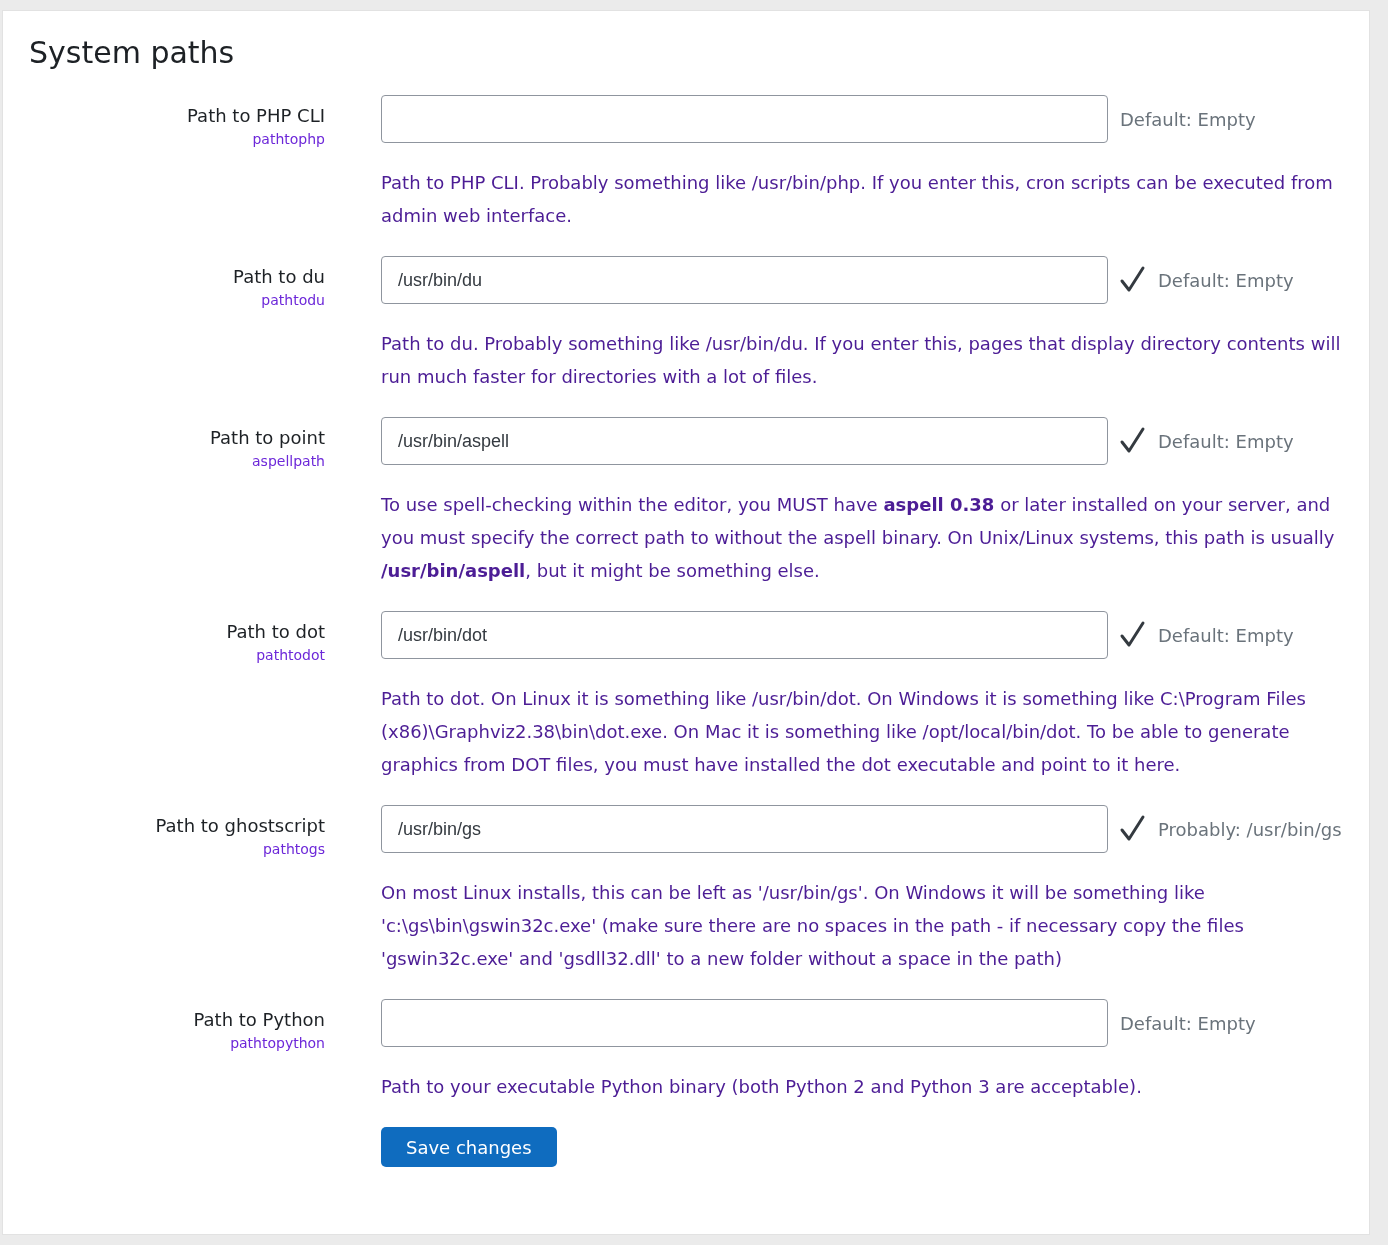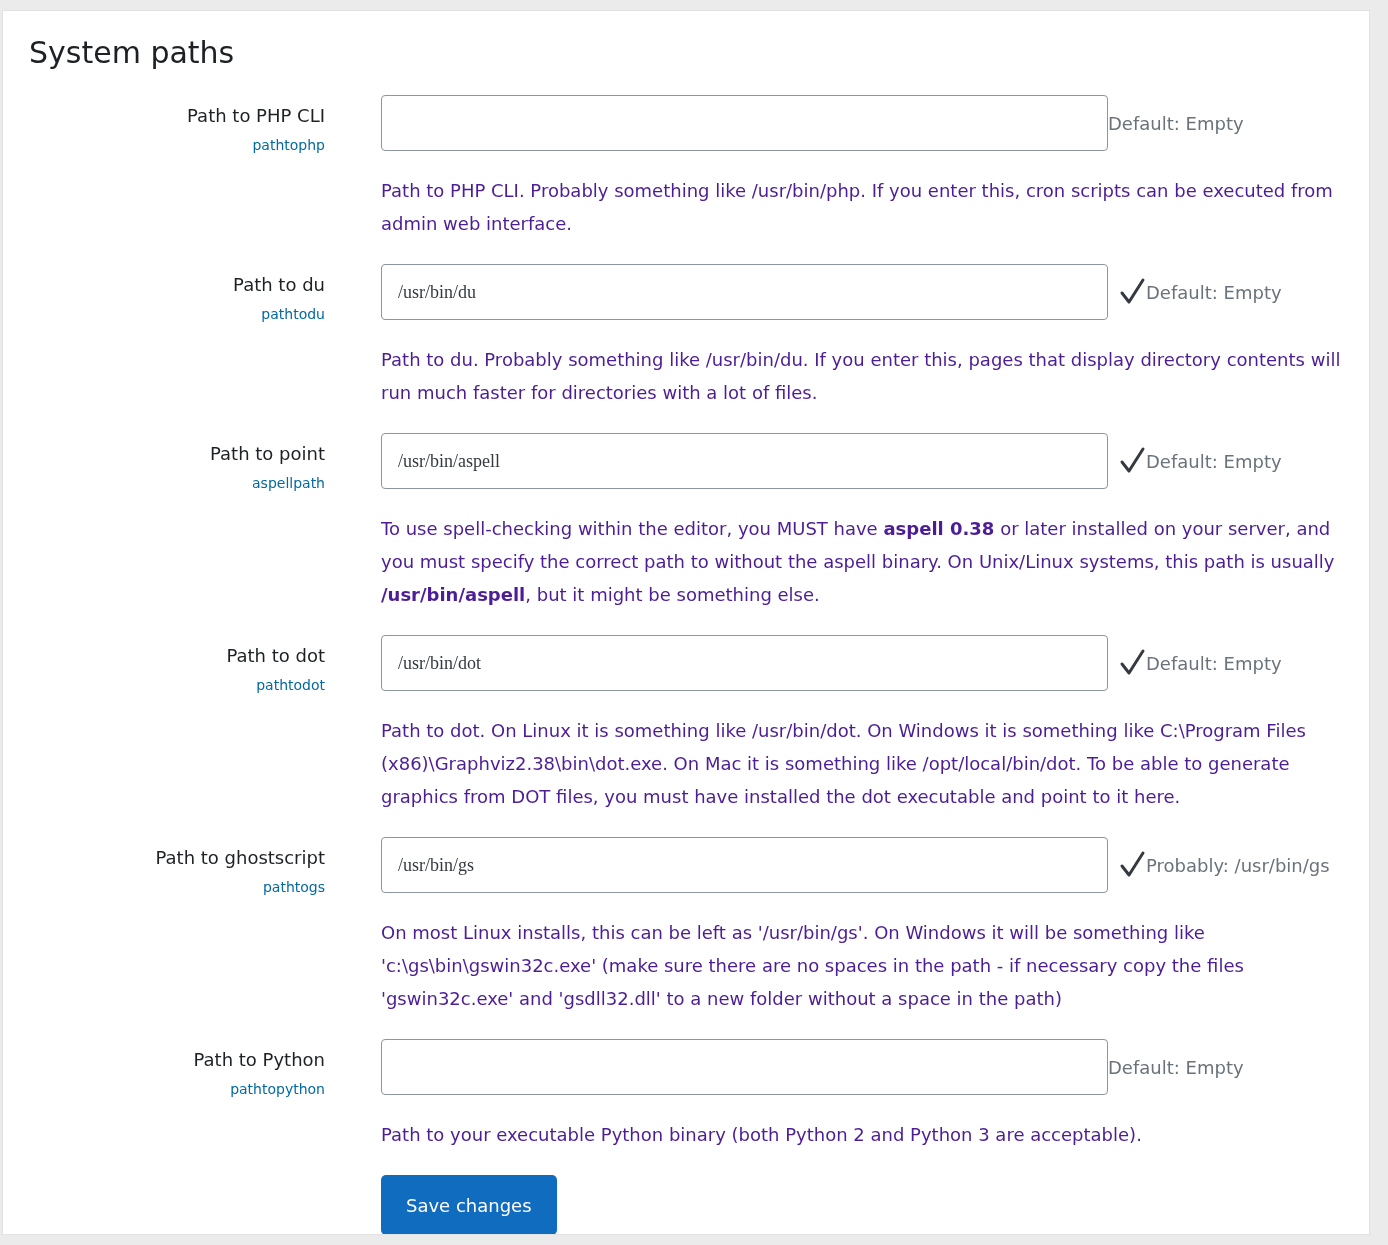--- a/index.html
+++ b/index.html
@@ -35,63 +35,64 @@
   .labelcol { text-align: right; padding-top: 8px; }
   .lbl {
     display: block;
     font-size: 18px;
     color: #1d2125;
     line-height: 25px;
     cursor: pointer;
   }
   .shortname {
     font-size: 14px;
-    color: #0369a1;
+    color: #6d28d9;
     line-height: 19px;
-    margin-top: 8px;
+    margin-top: 2px;
   }
   .inputline { display: flex; align-items: center; }
   input.txt {
-    width: 727px; height: 56px;
+    width: 727px; height: 48px;
     border: 1px solid #8f959e;
     border-radius: 4px;
     padding: 0 16px;
     font-size: 18px;
     color: #343a40;
-    font-family: Liberation Serif, serif;
+    font-family: Liberation Sans, sans-serif;
     background: #fff;
     outline: none;
     flex: 0 0 auto;
   }
   .check {
     margin-left: 11px;
     flex: 0 0 auto;
     display: flex;
     align-items: center;
   }
   .default {
     font-size: 18px;
     color: #6a737b;
+    margin-left: 12px;
     white-space: nowrap;
   }
   .desc {
     font-size: 18px;
     color: #4c1d95;
     line-height: 33px;
     margin-top: 23px;
     max-width: 986px;
   }
   .desc b { font-weight: 700; }
   .buttonrow { margin-top: 0; }
   .savebtn {
     background: #0f6cbf;
     color: #ffffff;
     border: none;
     border-radius: 5px;
-    height: 60px;
+    height: 40px;
     padding: 0 25px;
     font-size: 18px;
     font-family: inherit;
     cursor: pointer;
   }
 </style>
 </head>
 <body>
 
 <div class="panel">

